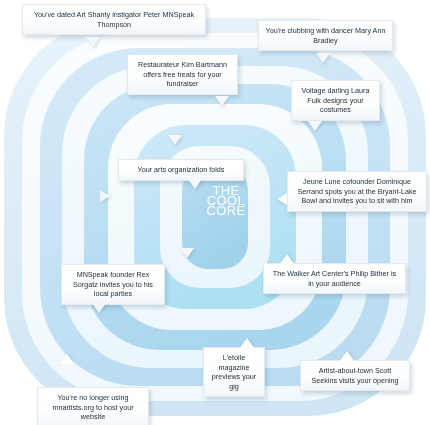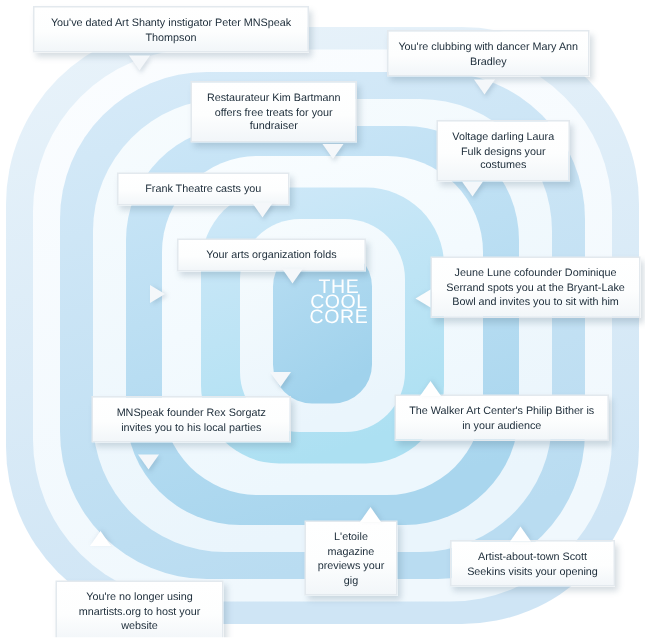--- a/index.html
+++ b/index.html
@@ -154,40 +154,37 @@
   <div class="callout" style="left:127px; top:54px; width:111px;">
     <span class="txt">Restaurateur Kim Bartmann offers free treats for your fundraiser</span>
   </div>
   <div class="tail tail-down" style="left:215px; top:96px;"></div>
 
   <div class="callout" style="left:291px; top:80px; width:89px;">
     <span class="txt">Voltage darling Laura Fulk designs your costumes</span>
   </div>
   <div class="tail tail-down" style="left:308px; top:121px;"></div>
 
-  <div class="callout" style="left:78px; top:115px; width:115px;">
-    <span class="txt">Frank Theatre casts you</span>
-  </div>
   <div class="tail tail-down" style="left:168px; top:135px;"></div>
 
   <div class="callout" style="left:118px; top:159px; width:126px;">
     <span class="txt">Your arts organization folds</span>
   </div>
   <div class="tail tail-down" style="left:188px; top:179px;"></div>
 
   <div class="tail tail-right" style="left:100px; top:190px;"></div>
 
   <div class="callout" style="left:287px; top:171px; width:140px;">
     <span class="txt">Jeune Lune cofounder Dominique Serrand spots you at the Bryant-Lake Bowl and invites you to sit with him</span>
   </div>
   <div class="tail tail-left" style="left:277px; top:193px;"></div>
 
   <div class="tail tail-down" style="left:180px; top:248px;"></div>
 
-  <div class="callout" style="left:61px; top:264px; width:133px;">
+  <div class="callout" style="left:61px; top:264px; width:104px;">
     <span class="txt">MNSpeak founder Rex Sorgatz invites you to his local parties</span>
   </div>
   <div class="tail tail-down" style="left:92px; top:303px;"></div>
 
   <div class="callout" style="left:263px; top:263px; width:143px;">
     <span class="txt">The Walker Art Center's Philip Bither is in your audience</span>
   </div>
   <div class="tail tail-up" style="left:280px; top:254px;"></div>
 
   <div class="callout" style="left:37px; top:363px; width:112px;margin-top:24px;">

